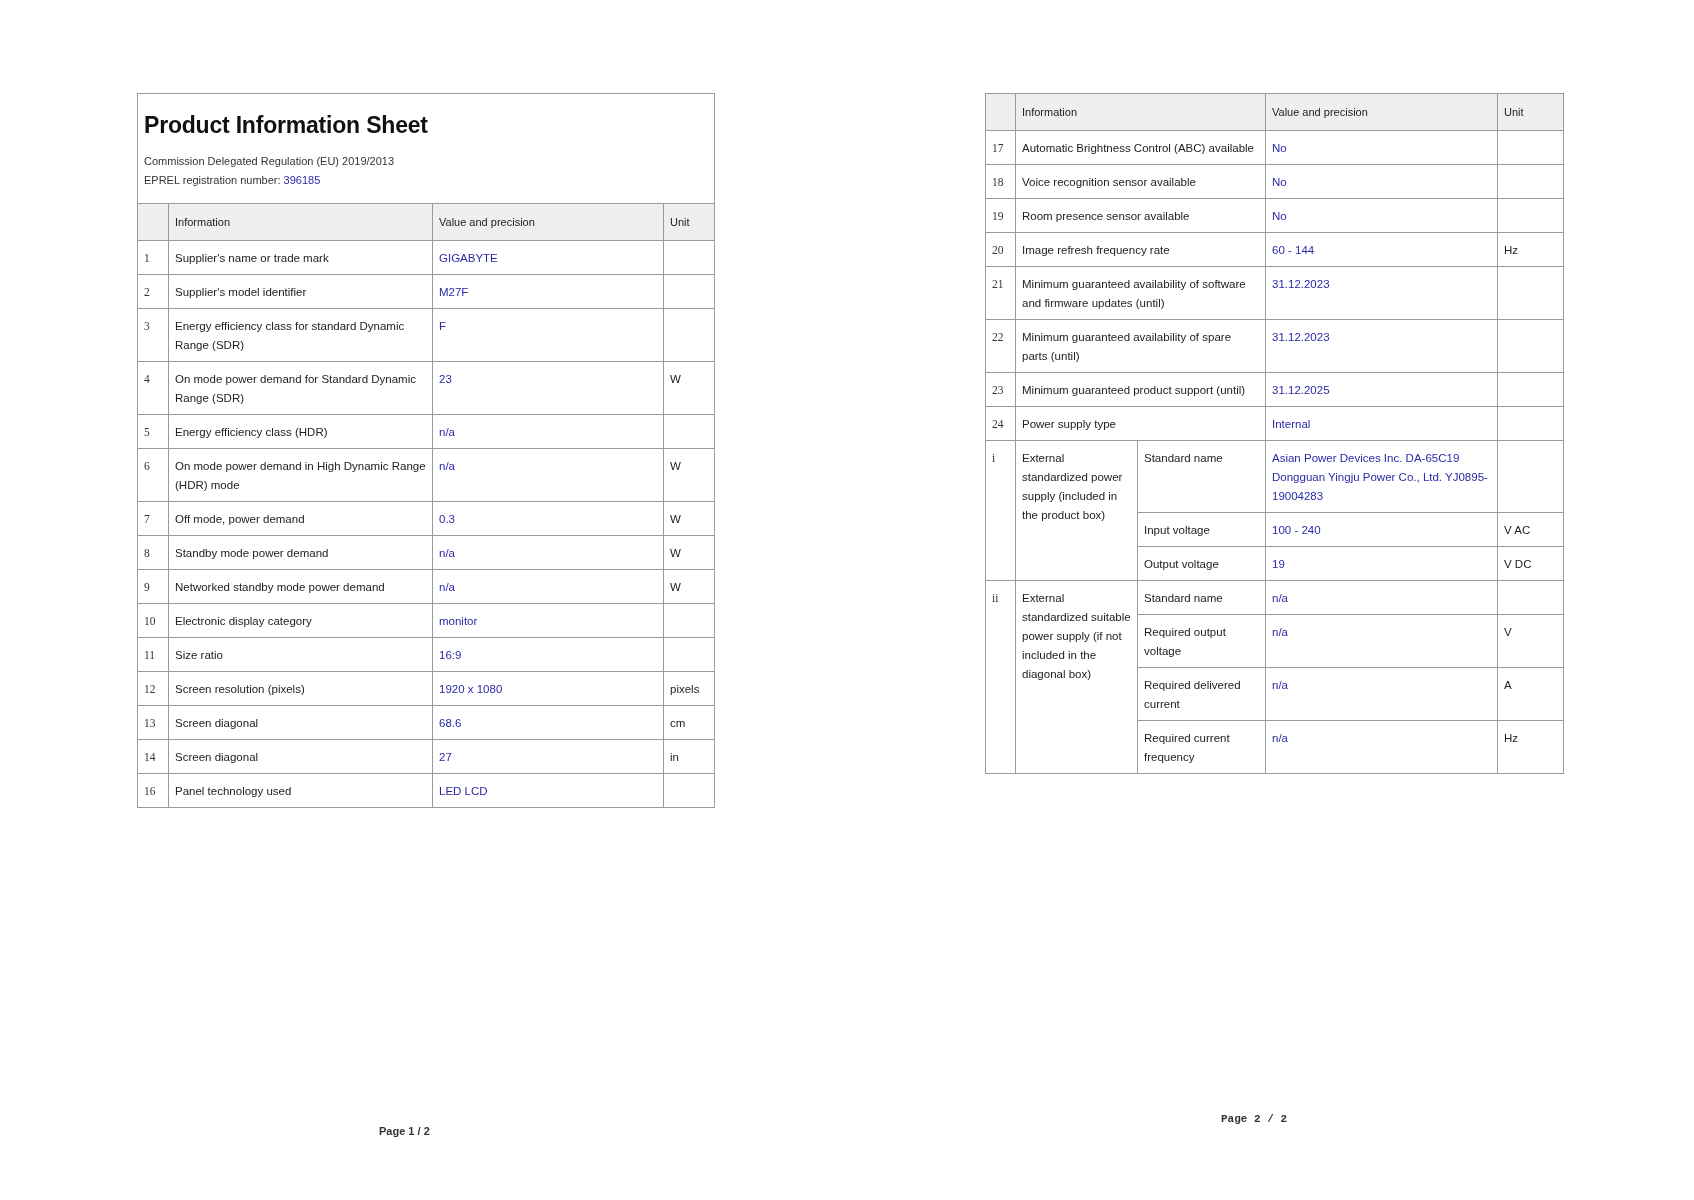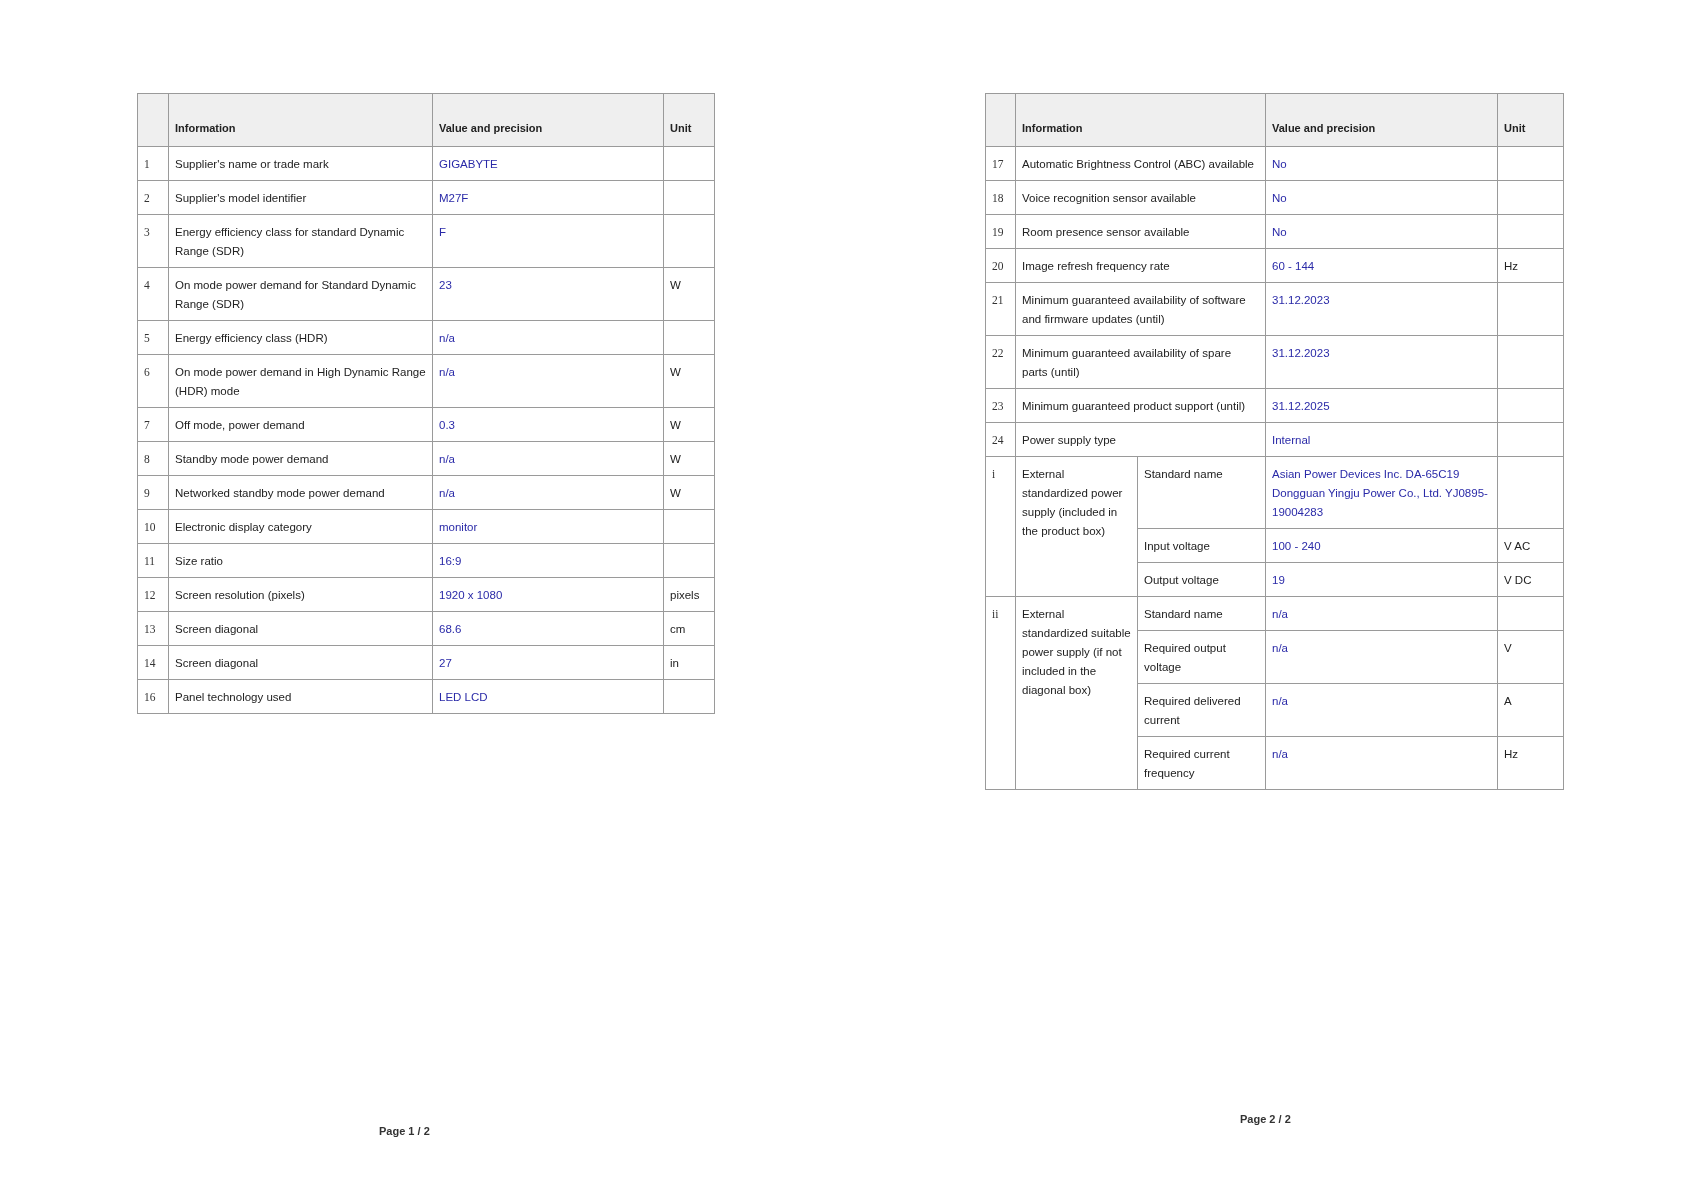--- a/index.html
+++ b/index.html
@@ -5,42 +5,52 @@
   html, body { margin:0; padding:0; }
   body { width:1694px; height:1200px; background:#ffffff; position:relative; overflow:hidden;
          font-family:"Liberation Sans", sans-serif; color:#222; }
   .page { position:absolute; top:0; width:847px; height:1200px; }
   .page-1 { left:0; }
   .page-2 { left:847px; }
   table.pis { position:absolute; border-collapse:collapse; table-layout:fixed; font-size:11.5px; }
   .page-1 table.pis { left:137px; top:93px; width:577px; }
   .page-2 table.pis { left:138px; top:93px; width:578px; }
   table.pis td, table.pis th { border:1.5px solid #9a9a9a; padding:8px 6px 6px 6px; vertical-align:top; text-align:left; line-height:19px; }
-  table.pis th { background:#efefef; font-weight:bold; font-size:11px; padding:25px 6px 8px 6px;margin-top:16px; }
+  table.pis th { background:#efefef; font-weight:normal; font-size:11px; padding:9px 6px 8px 6px;margin-top:16px; }
   .val { color:#2a2aa8; }
   .idx { color:#333;font-family:Liberation Serif, serif; }
   .title-cell { padding:18px 6px 6px 6px !important; }
   .doc-title { font-size:23px; font-weight:bold; color:#111; margin:0 0 14px 0; line-height:26px; letter-spacing:-0.2px; }
   .doc-sub { font-size:11px; line-height:19px; color:#333; }
   .footer { position:absolute; top:1113px; font-size:11px; font-weight:bold; color:#333; }
   .page-1 .footer { left:379px;margin-top:12px; }
-  .page-2 .footer { left:393px; }
+  .page-2 .footer { left:374px;font-family:Liberation Mono, monospace; }
 </style>
 </head>
 <body>
 
 <div class="page page-1">
   <table class="pis">
     <colgroup>
         <col style="width:31px">
         <col style="width:264px">
         <col style="width:231px">
         <col style="width:51px">
       </colgroup>
     <tbody>
+        <tr>
+      <td class="title-cell" colspan="4" style="height:85px">
+        <div class="doc-title">Product Information Sheet</div>
+        <div class="doc-sub">Commission Delegated Regulation (EU) 2019/2013</div>
+        <div class="doc-sub">
+          <span>EPREL registration number:</span>
+          <span class="val">396185</span>
+        </div>
+      </td>
+    </tr>
     <tr>
       <th></th>
       <th>Information</th>
       <th>Value and precision</th>
       <th>Unit</th>
     </tr>
     <tr>
           <td class="idx">1</td>
           <td>Supplier's name or trade mark</td>
           <td class="val">GIGABYTE</td>

